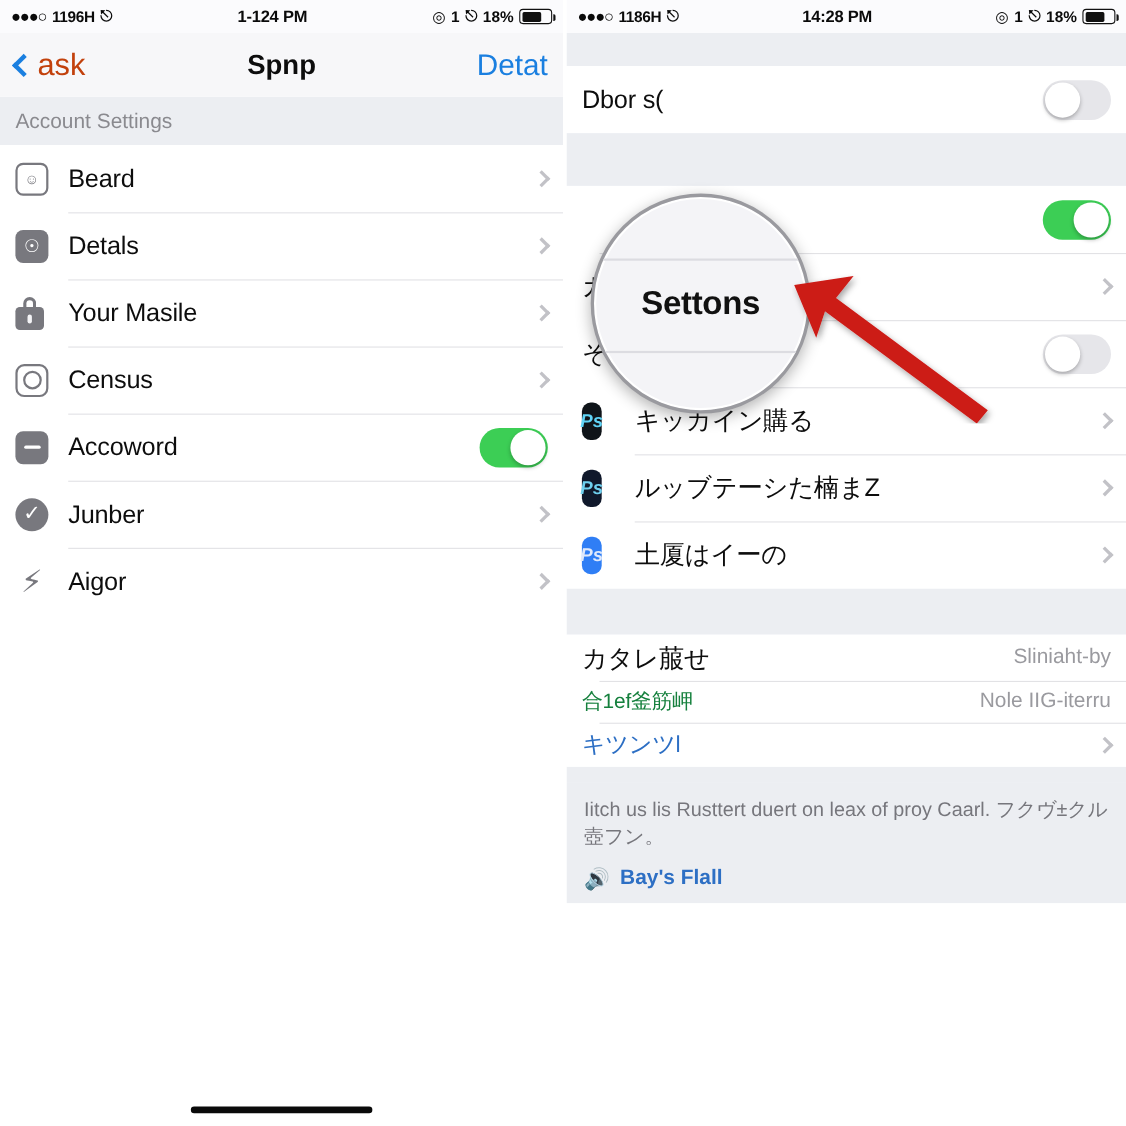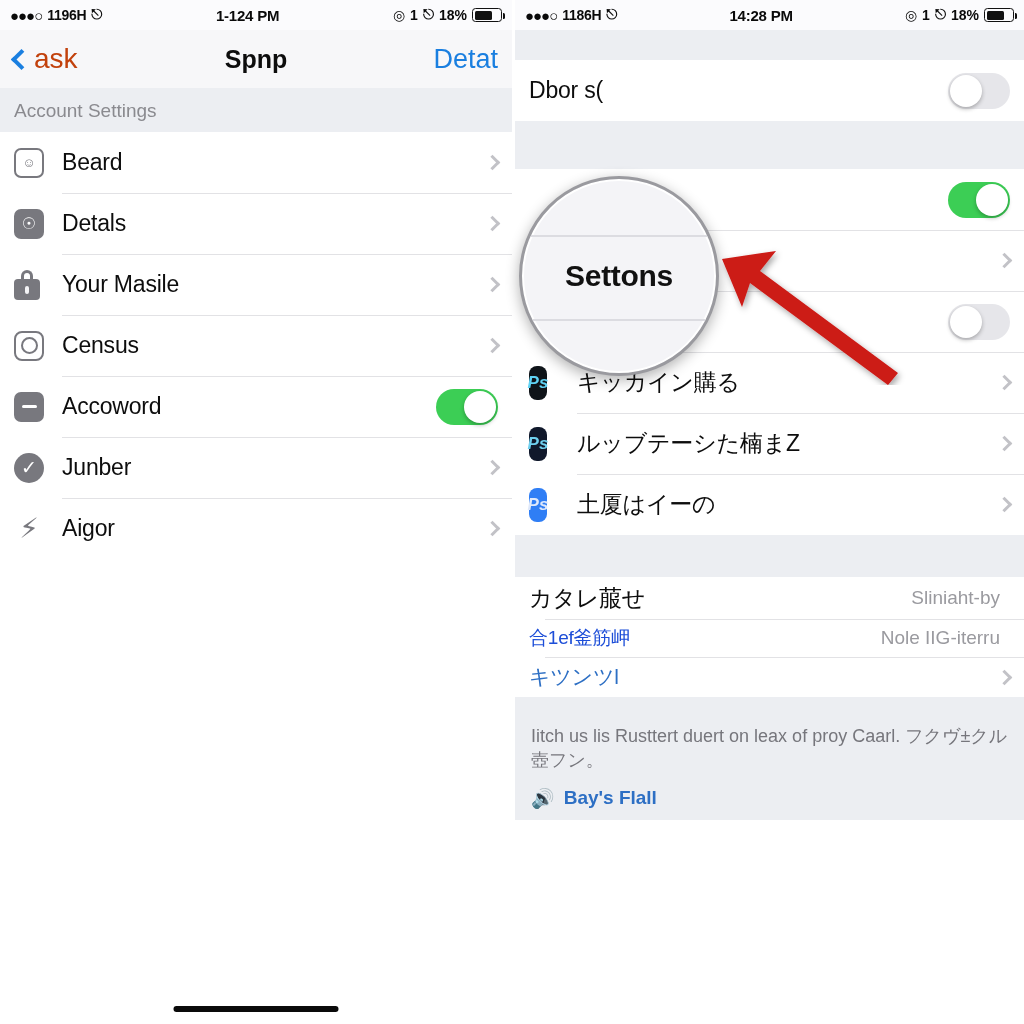--- a/index.html
+++ b/index.html
@@ -62,21 +62,21 @@
   .row {
     background:#ffffff; display:flex; align-items:center;
     min-height:61px; padding:0 14px; position:relative;
   }
   .row + .row::before {
     content:""; position:absolute; left:62px; right:0; top:0; height:1px; background:#e2e2e5;
   }
   .row.no-icon + .row.no-icon::before { left:30px; }
   .row-icon { width:48px; flex:0 0 48px; display:flex; align-items:center; justify-content:flex-start; }
   .row-label { font-size:23px; color:#0d0d0d; flex:1; letter-spacing:-0.2px; }
-  .row-value { font-size:19px; color:#9a9a9f; margin-right:10px; white-space:nowrap; }
+  .row-value { font-size:19px; color:#9a9a9f; margin-right:0; white-space:nowrap; }
   .chev-right {
     width:11px; height:11px; border-top:3px solid #c2c2c7; border-right:3px solid #c2c2c7;
     transform:rotate(45deg); flex:0 0 auto;
   }
   .gicon-face {
     border:2.5px solid #78787e; border-radius:7px; width:30px; height:30px;
     display:flex; align-items:center; justify-content:center; font-size:13px; color:#78787e;
   }
   .gicon-solid {
     background:#78787e; border-radius:7px; width:30px; height:30px;
@@ -116,21 +116,21 @@
   .footer-link { display:flex; align-items:center; gap:9px; margin-top:14px; color:#2d6fc4; font-size:19px; font-weight:bold; cursor:pointer; }
   .spk { font-size:19px; }
 
   .home-indicator {
     position:absolute; bottom:12px; left:50%; transform:translateX(-50%);
     width:165px; height:6px; background:#0a0a0a; border-radius:3px;
   }
 
   
   .magnifier {
-    position:absolute; left:519px; top:176px; width:200px; height:200px;
+    position:absolute; left:537px; top:176px; width:200px; height:200px;
     border-radius:50%; background:#f4f4f7;
     border:3px solid #9a9a9f;
     box-shadow:0 4px 14px rgba(0,0,0,0.30), inset 0 0 0 2px #ffffff;
     display:flex; align-items:center; justify-content:center;
     overflow:hidden;
   }
   .magnifier .mline-top { position:absolute; top:56px; left:0; right:0; height:2px; background:#dcdce1; }
   .magnifier .mline-bot { position:absolute; bottom:52px; left:0; right:0; height:2px; background:#dcdce1; }
   .magnifier .mtext { font-size:30px; font-weight:bold; color:#111; position:relative; z-index:2; letter-spacing:-0.3px; }
 
@@ -318,21 +318,21 @@
     </div>
 
     <div class="band" style="height:42px"></div>
 
     <div class="row no-icon" style="min-height:42px">
       <span class="row-label">カタレ菔せ</span>
       <span class="row-value">Sliniaht-by</span>
     </div>
 
     <div class="row no-icon" style="min-height:38px">
-      <span class="row-label" style="font-size:19px;color:#1d4ed8;">合1ef釜筋岬</span>
+      <span class="row-label" style="font-size:19px;color:#15803d;">合1ef釜筋岬</span>
       <span class="row-value">Nole IIG-iterru</span>
     </div>
 
     <div class="row no-icon" style="min-height:40px">
       <span class="row-label" style="color:#2d6fc4;font-size:21px;">キツンツl</span>
       <span class="chev-right"></span>
     </div>
 
     <div class="band" style="height:14px"></div>
 

